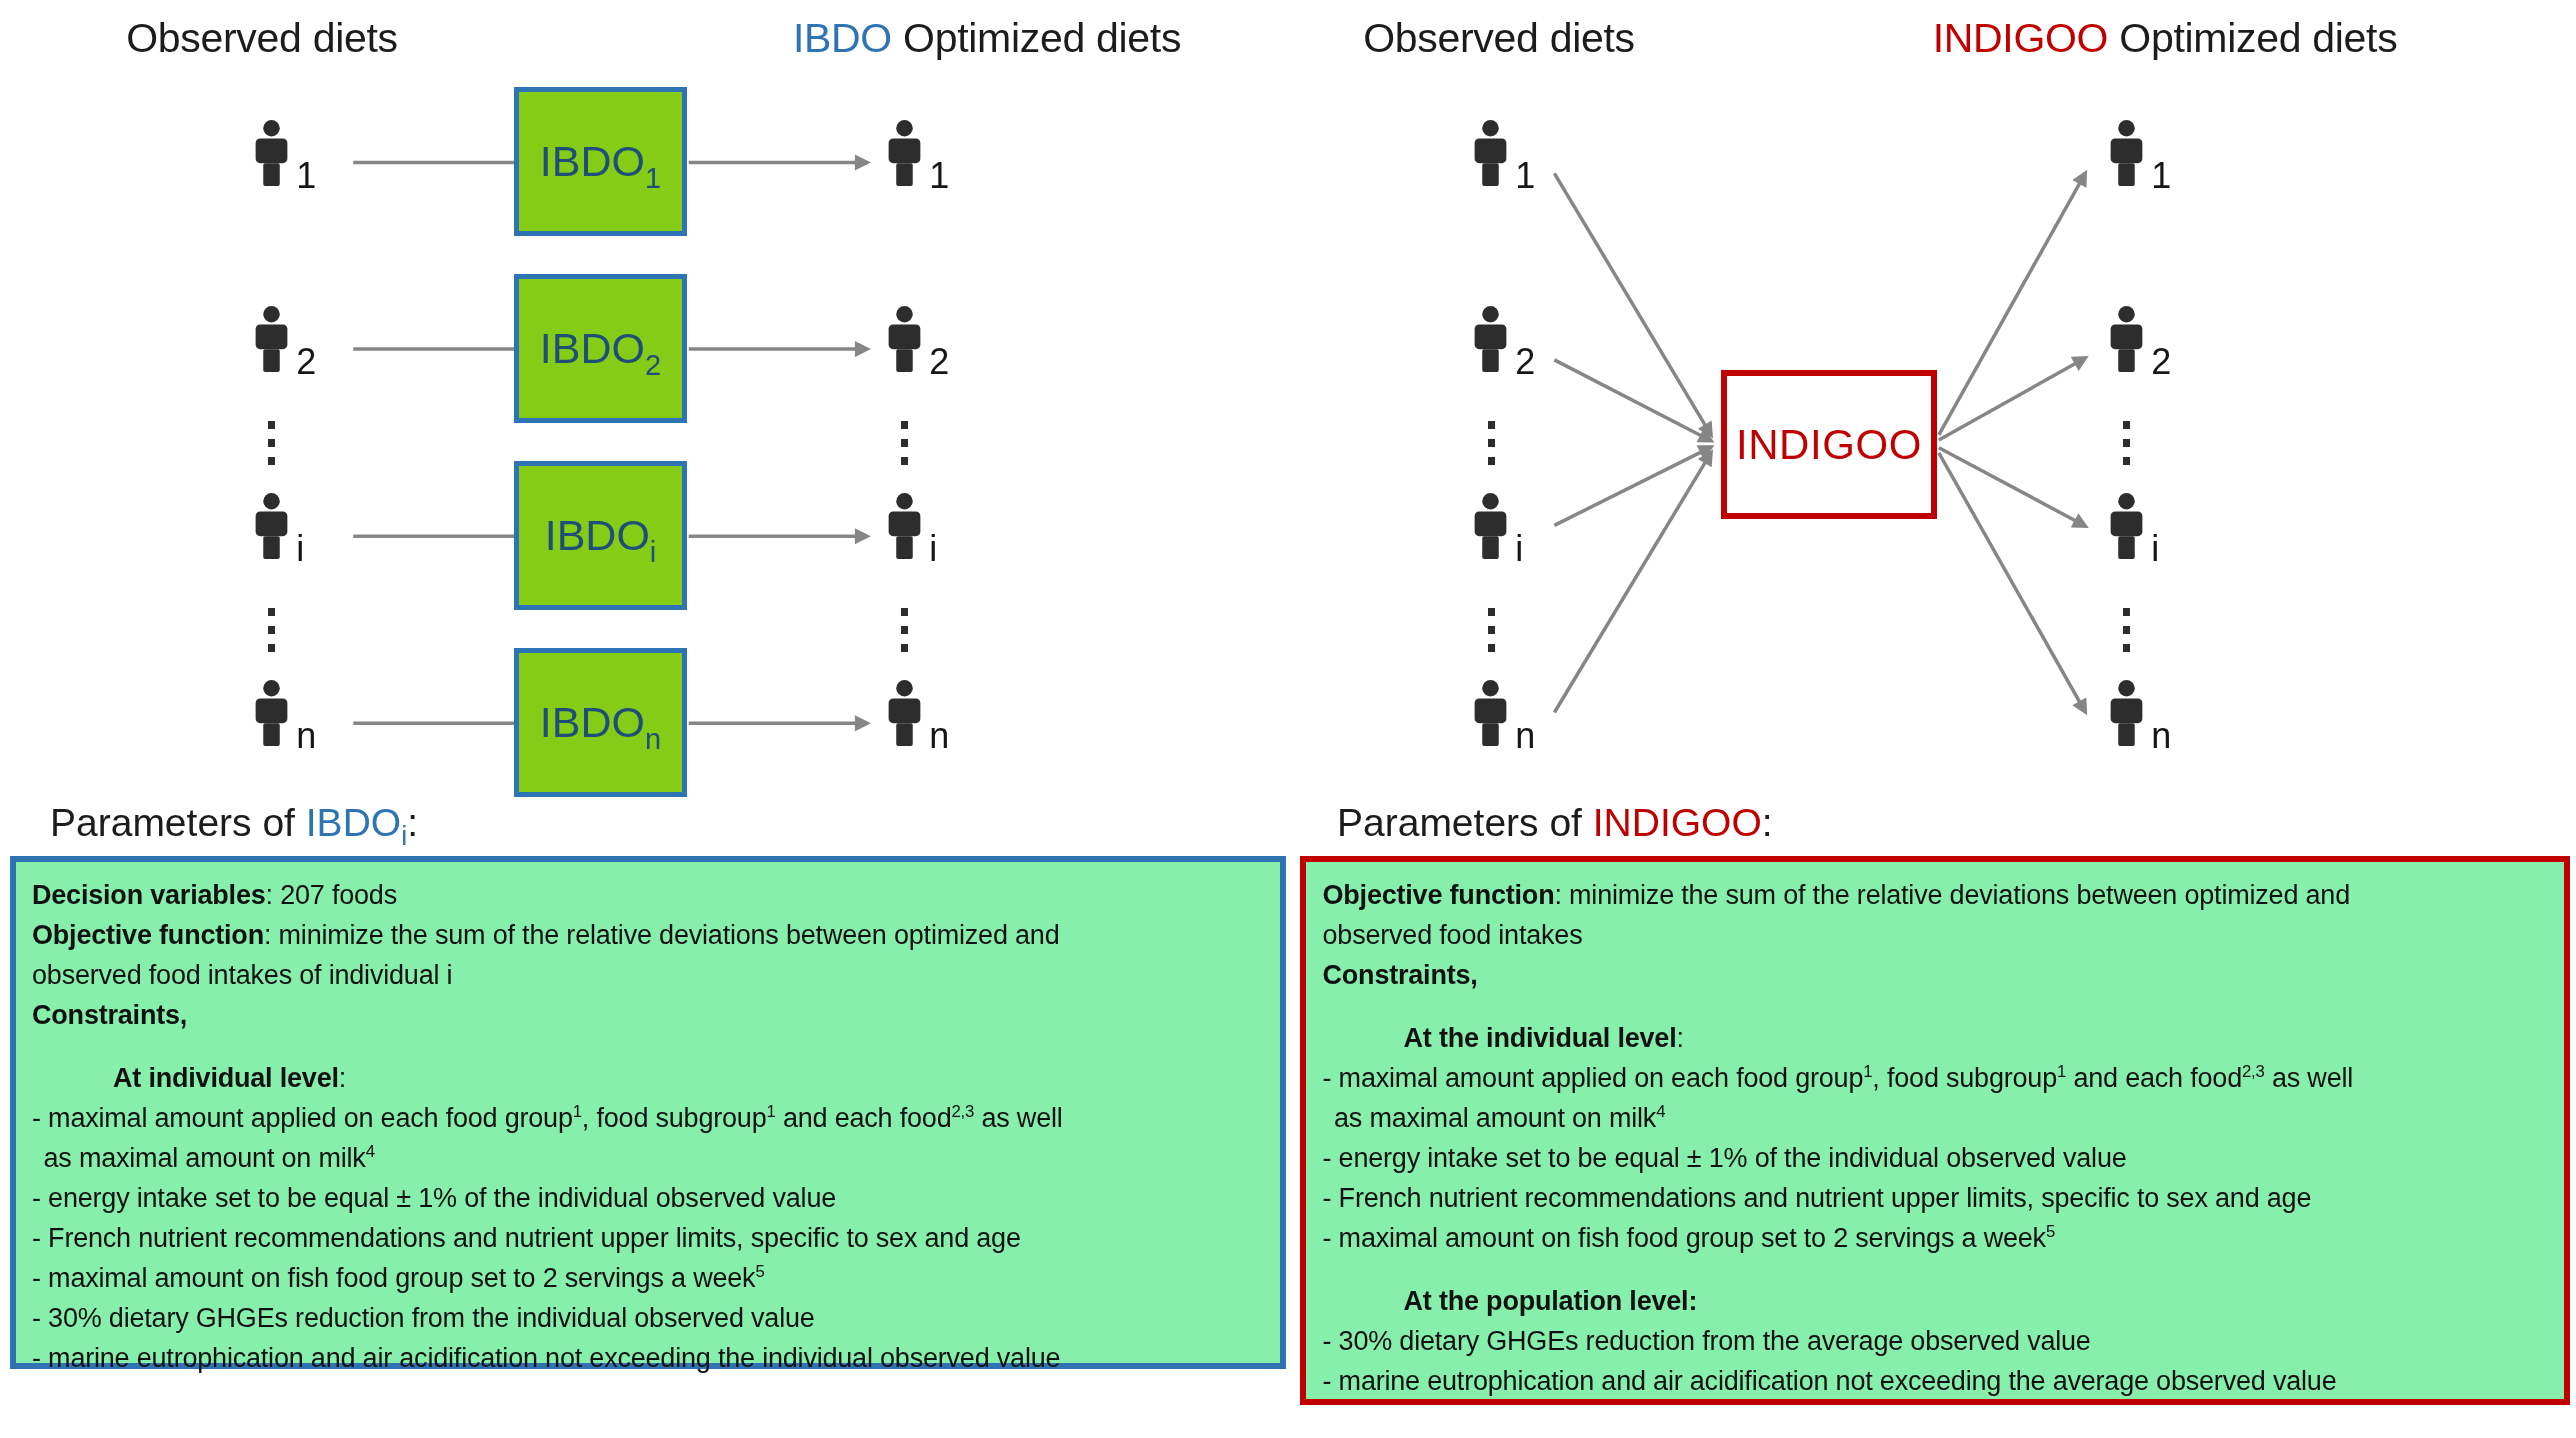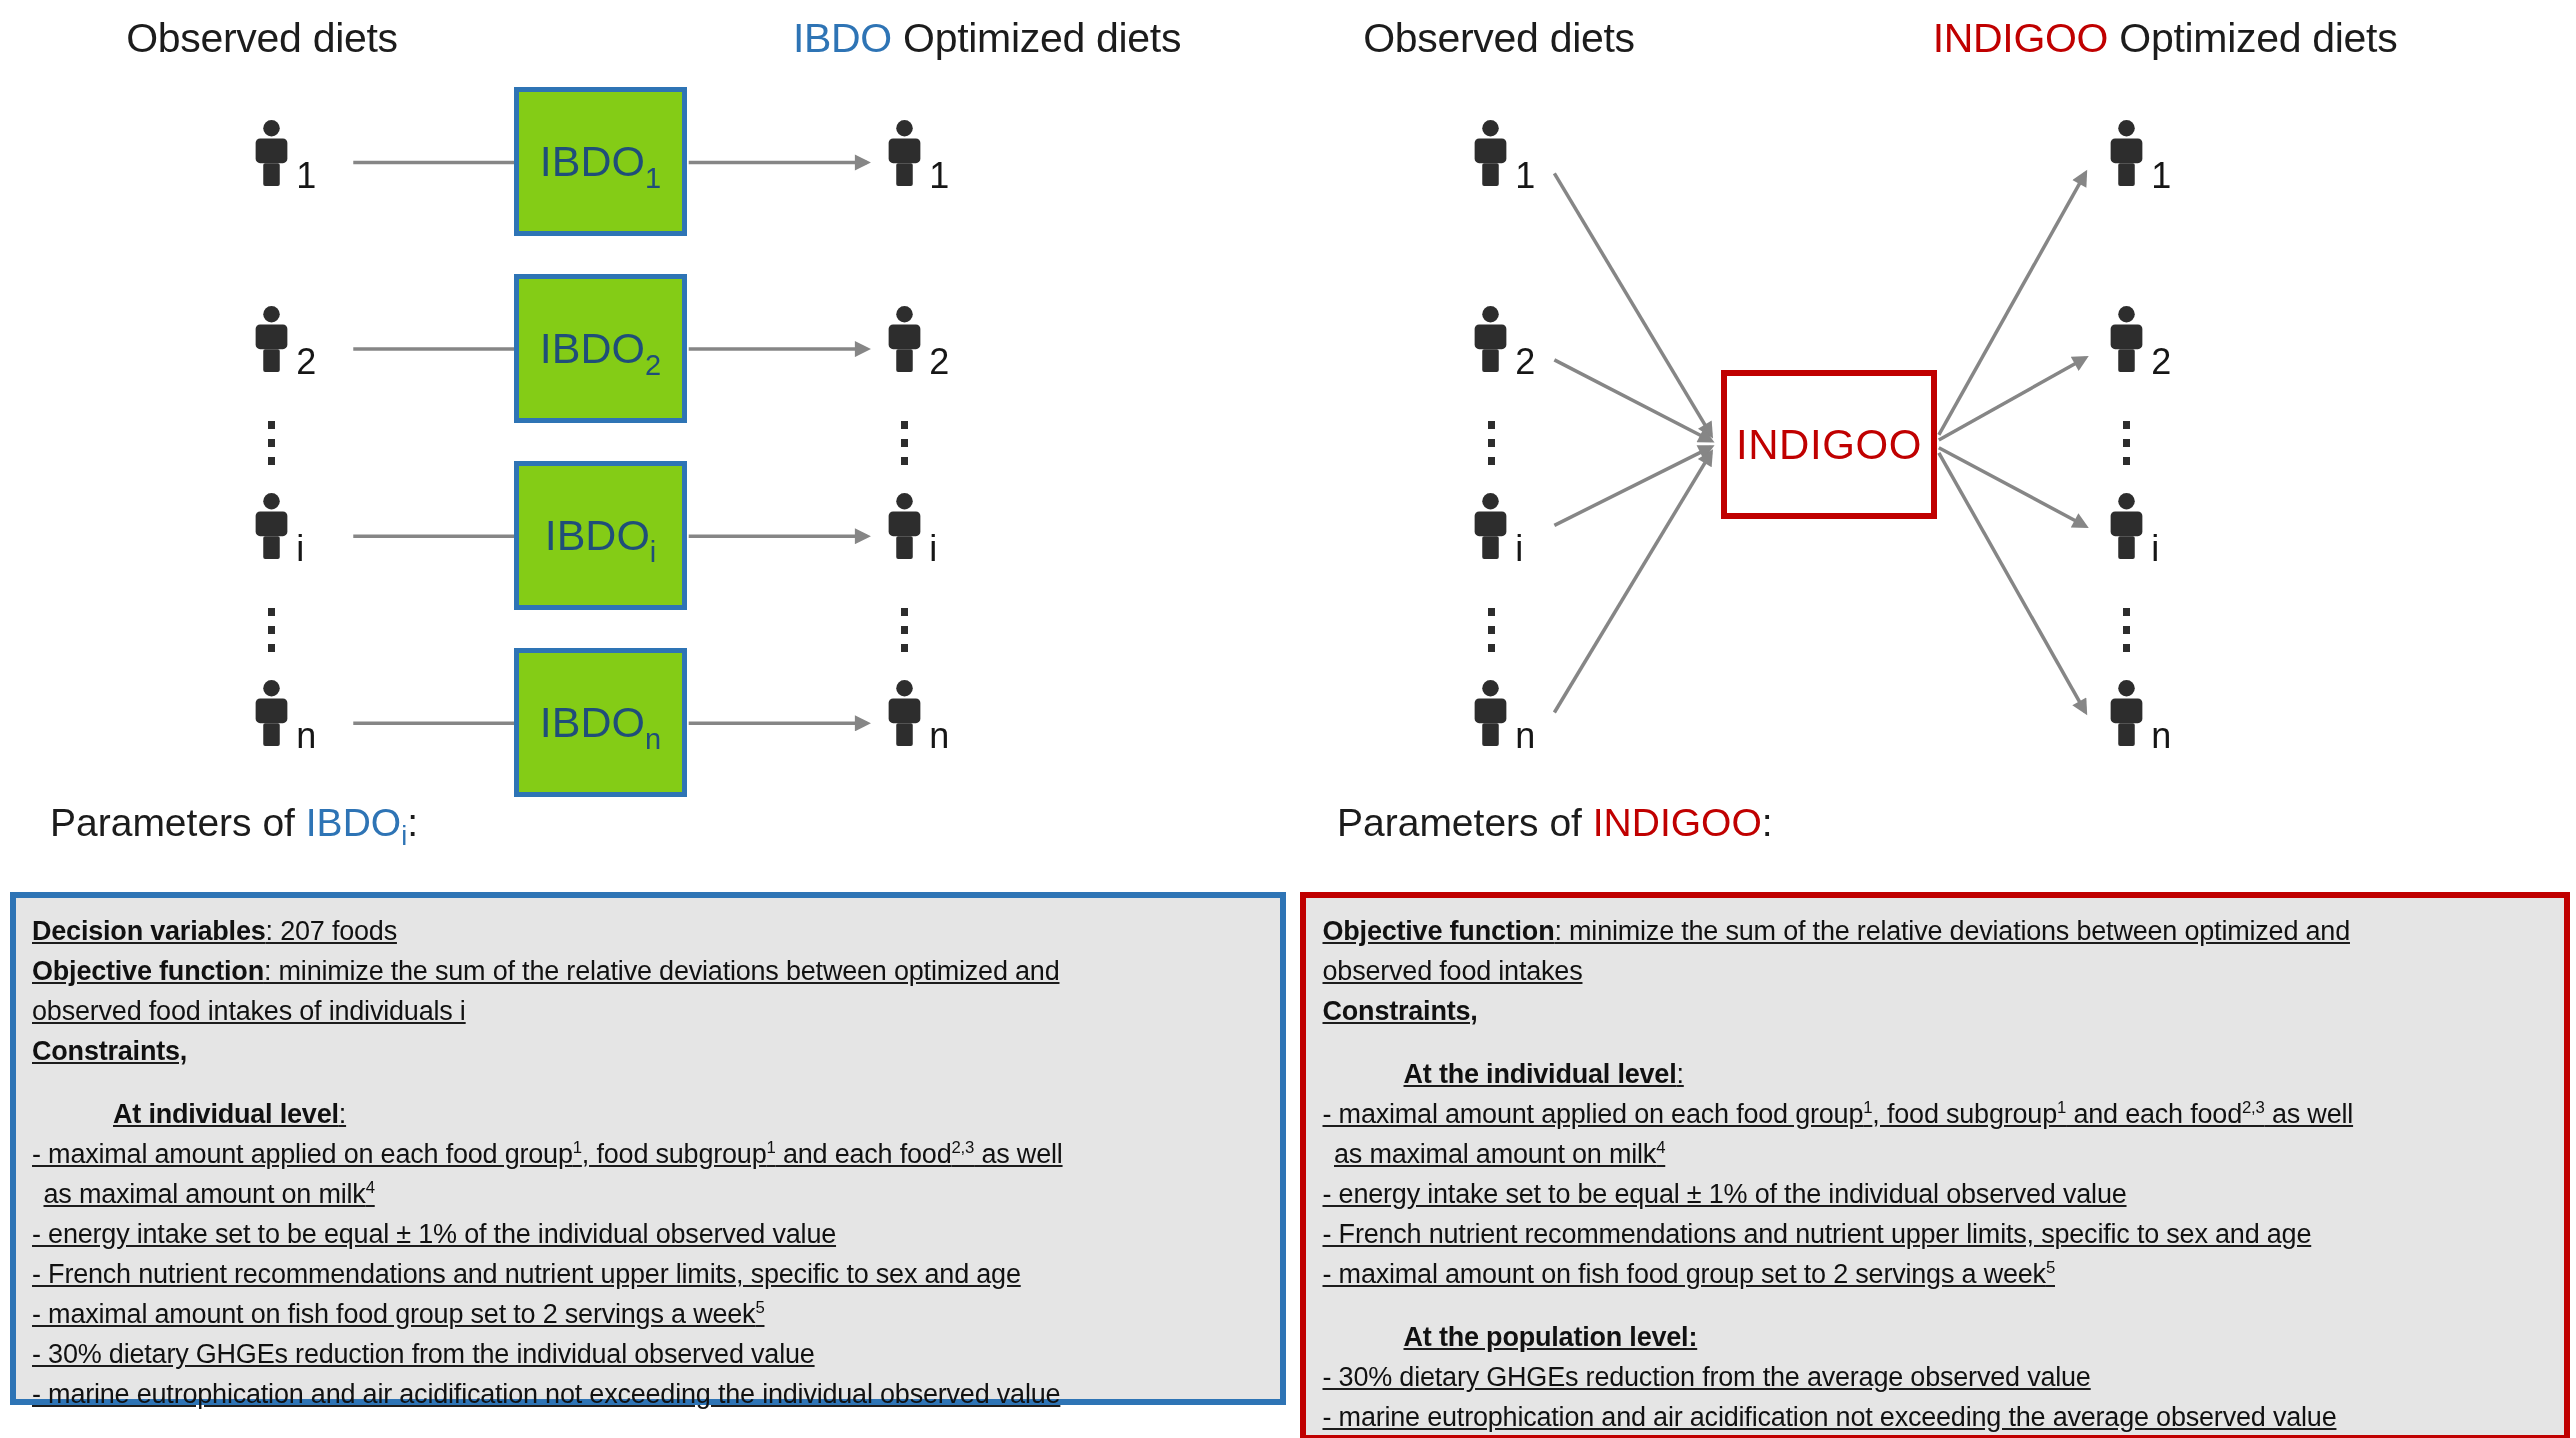--- a/index.html
+++ b/index.html
@@ -31,21 +31,21 @@
 
   
   .vdots{position:absolute;width:7px;display:flex;flex-direction:column;align-items:center;}
   .vdots .dot{width:6.4px;height:8.3px;background:#2d2d2d;margin-bottom:9.5px;}
 
   
   .ptitle{position:absolute;top:801px;font-size:39px;white-space:nowrap;color:#1c1c1c;}
   .tsub{font-size:27px;display:inline-block;transform:translateY(9px);}
 
   
-  .pbox{position:absolute;top:892px;background:#e5e5e5;text-decoration:underline;}
+  .pbox{position:absolute;top:856px;background:#86efac;}
   .pbox.blue{left:9.5px;width:1264px;height:501px;border:6.4px solid #2E74B5;}
   .pbox.red{left:1300px;width:1258px;height:537px;border:6.4px solid #C00000;}
   .pcontent{padding:12.7px 15.3px 0 16.5px;font-size:27px;line-height:40px;color:#111;}
   .pline{white-space:nowrap;letter-spacing:-0.2px;}
   .pline.lvl{padding-left:81px;margin-top:23px;}
   .pline.cont{padding-left:11.5px;}
   .b{font-weight:700;}
   .sup{font-size:62%;vertical-align:super;line-height:0;}
 </style>
 </head>
@@ -288,21 +288,21 @@
     </div>
 
   <div class="ptitle" style="left:50px;">
     <span>Parameters of </span><span class="brand-blue">IBDO</span><span class="brand-blue tsub">i</span><span>:</span>
   </div>
 
   <div class="pbox blue">
     <div class="pcontent">
       <div class="pline"><span class="b">Decision variables</span><span>: 207 foods</span></div>
       <div class="pline"><span class="b">Objective function</span><span>: minimize the sum of the relative deviations between optimized and</span></div>
-      <div class="pline"><span>observed food intakes of individuals i</span></div>
+      <div class="pline"><span>observed food intakes of individual i</span></div>
       <div class="pline"><span class="b">Constraints,</span></div>
       <div class="pline lvl"><span class="b">At individual level</span><span>:</span></div>
       <div class="pline"><span>- maximal amount applied on each food group</span><span class="sup">1</span><span>, food subgroup</span><span class="sup">1</span><span> and each food</span><span class="sup">2,3</span><span> as well</span></div>
       <div class="pline cont"><span>as maximal amount on milk</span><span class="sup">4</span></div>
       <div class="pline"><span>- energy intake set to be equal ± 1% of the individual observed value</span></div>
       <div class="pline"><span>- French nutrient recommendations and nutrient upper limits, specific to sex and age</span></div>
       <div class="pline"><span>- maximal amount on fish food group set to 2 servings a week</span><span class="sup">5</span></div>
       <div class="pline"><span>- 30% dietary GHGEs reduction from the individual observed value</span></div>
       <div class="pline"><span>- marine eutrophication and air acidification not exceeding the individual observed value</span></div>
     </div>

